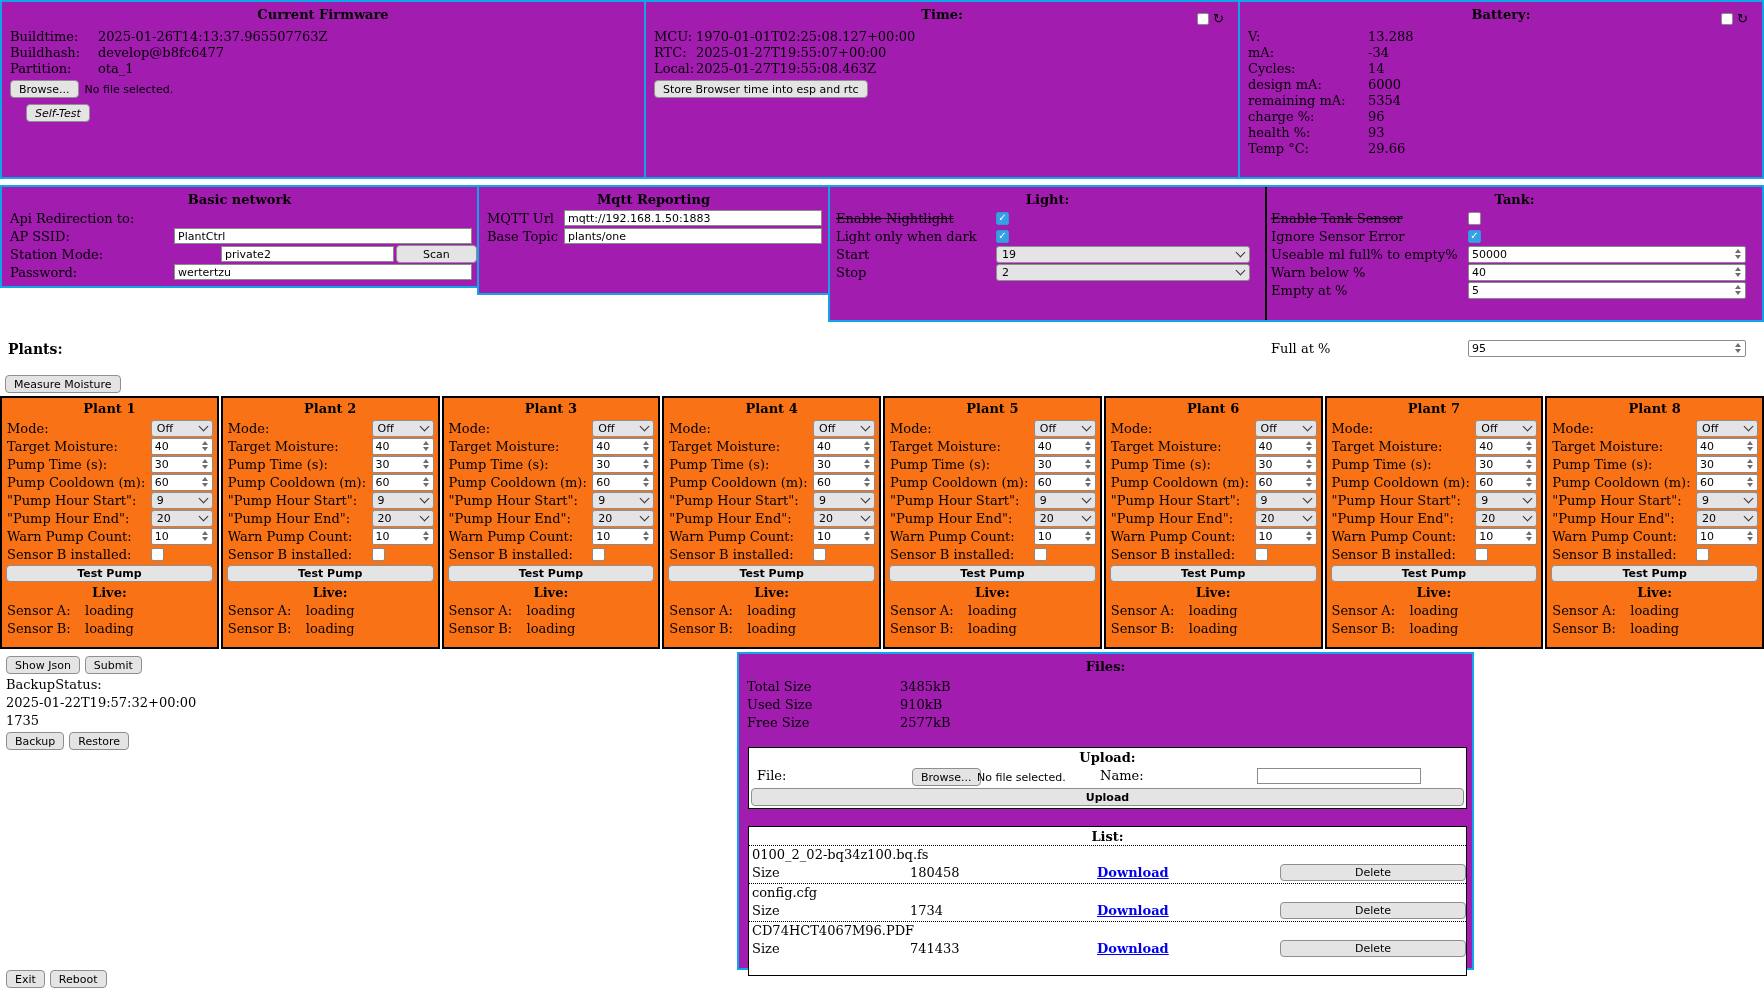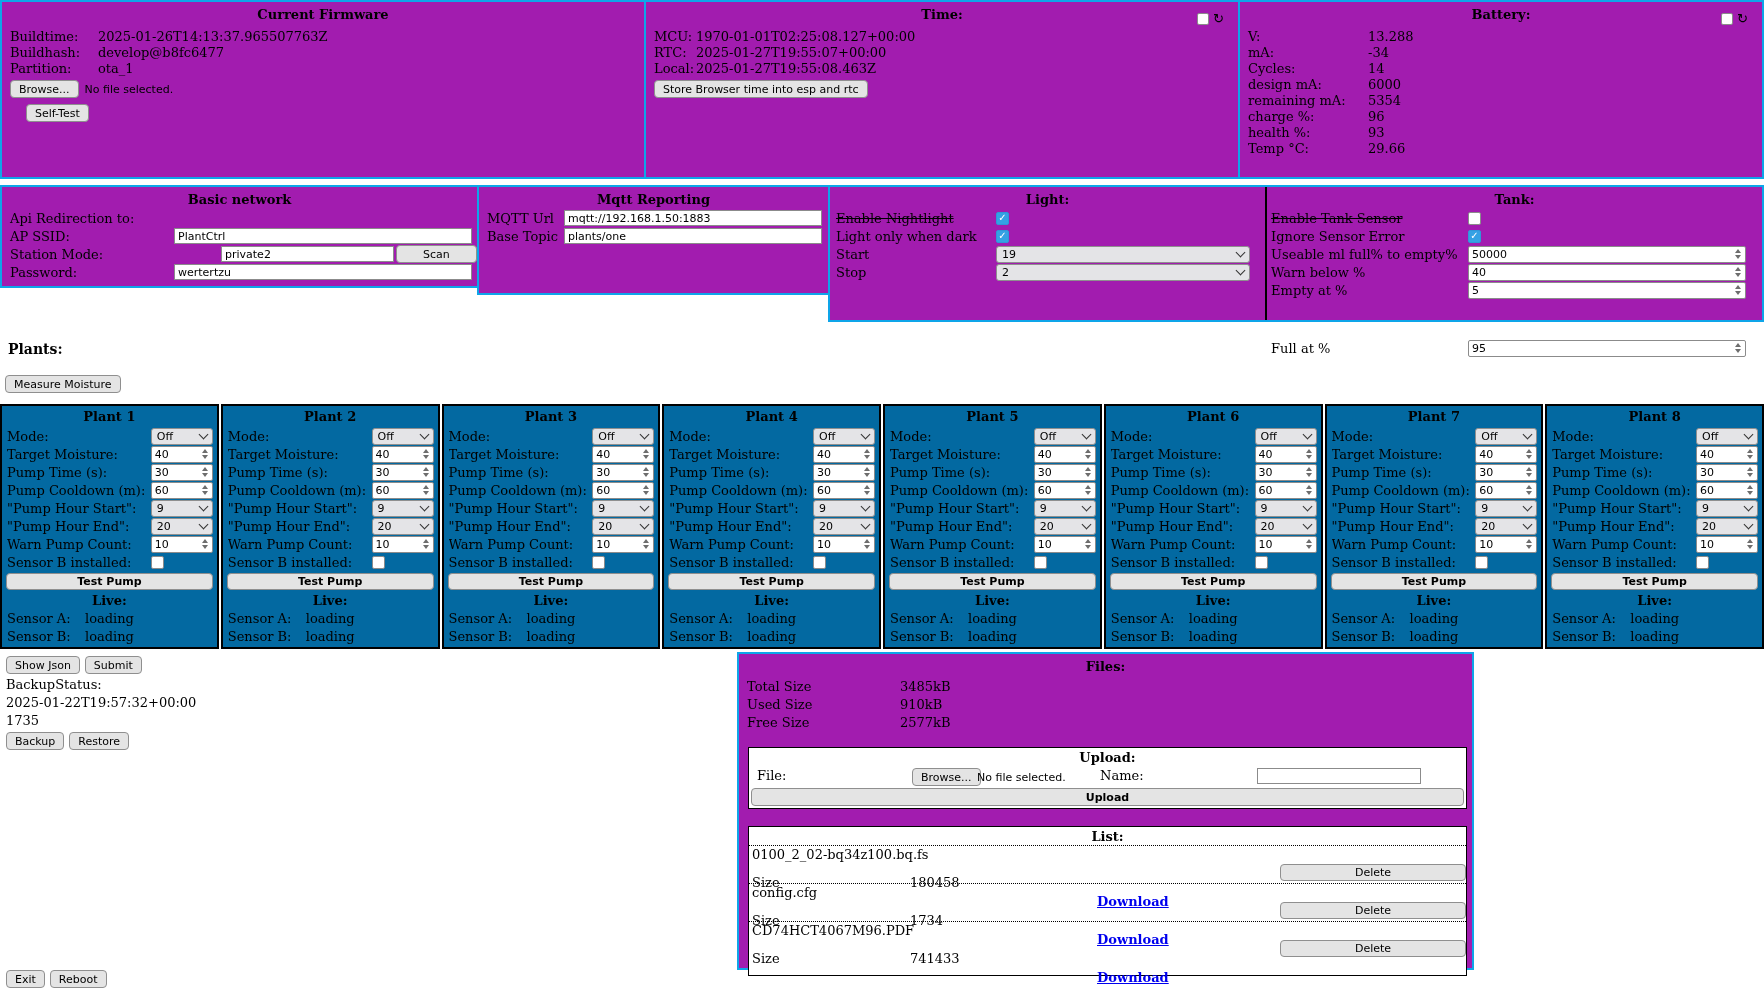--- a/index.html
+++ b/index.html
@@ -38,33 +38,33 @@
       box-sizing:border-box;flex-shrink:0;display:flex;align-items:center;justify-content:center;}
   .cb.checked{background:#35a1e4;border-color:#2f97d8;color:#fff;
       font:bold 10px "DejaVu Sans",sans-serif;line-height:10px;}
   .strike{text-decoration:line-through;}
   .hdr-tools{position:absolute;top:10px;right:14px;display:flex;align-items:center;gap:4px;}
   .refresh{font-family:"DejaVu Sans",sans-serif;font-size:13px;line-height:13px;}
   
   #plants-heading{position:absolute;left:8px;top:341px;font-weight:bold;font-size:14px;}
   #measure-btn{position:absolute;left:5px;top:375px;}
   #plants-grid{position:absolute;left:0;top:396px;width:1764px;height:253px;display:flex;gap:2px;}
-  .plant{flex:1;border:2px solid #000;box-sizing:border-box;background:#0369a1;margin-top:8px;}
+  .plant{flex:1;border:2px solid #000;box-sizing:border-box;background:#f97316;}
   .plant .ptitle{margin-top:3px;}
   .prow{display:flex;align-items:center;height:18px;padding:0 4px 0 5px;white-space:nowrap;}
   .prow .flab{flex:1;overflow:hidden;}
   .pctl{width:62px;flex-shrink:0;}
   .testpump{margin:2px 4px;width:calc(100% - 8px);font-weight:bold;height:17px;}
   .live-title{text-align:center;font-weight:bold;height:17px;line-height:17px;}
   
   .file-entry{border-top:1px dotted #000;}
   .fe-name{height:17px;display:flex;align-items:center;padding-left:3px;}
   .fe-row{position:relative;height:20px;}
-  .fe-row>span,.fe-row>a{position:absolute;top:12px;}
-  .dl-link{color:#0000ee;text-decoration:underline;font-weight:bold;cursor:pointer;margin-top:19px;}
+  .fe-row>span,.fe-row>a{position:absolute;top:2px;}
+  .dl-link{color:#0000ee;text-decoration:underline;font-weight:bold;cursor:pointer;}
   .up-row{position:relative;height:18px;}
   .up-row>*{position:absolute;top:0;}
   #bottom-left{position:absolute;left:6px;top:656px;}
   .bl-line{height:18px;line-height:18px;}
   .bl-btns{display:flex;gap:5px;margin-bottom:2px;}
   #footer{position:absolute;left:6px;top:970px;display:flex;gap:5px;}
 </style>
 </head>
 <body>
 
@@ -84,21 +84,21 @@
       </div>
         <div class="frow">
         <span class="lab w88">Partition:</span>
         <span>ota_1</span>
       </div>
       </div>
     <div class="frow frow18" style="margin-top:4px;">
       <span class="btn">Browse...</span>
       <span style="margin-left:6px;font-family:'DejaVu Sans',sans-serif;font-size:11px;">No file selected.</span>
     </div>
-    <div class="frow frow18" style="margin-top:6px;padding-left:24px;">
+    <div class="frow frow18" style="margin-top:6px;padding-left:24px;font-style:italic;">
       <span class="btn">Self-Test</span>
     </div>
   </div>
 
   <div class="panel" id="p-time" style="left:644px;top:0;width:596px;height:179px;">
     <div class="ptitle">Time:</div>
     <div class="hdr-tools">
       <span class="cb" style="width:12px;height:12px;"></span>
       <span class="refresh">↻</span>
     </div>

